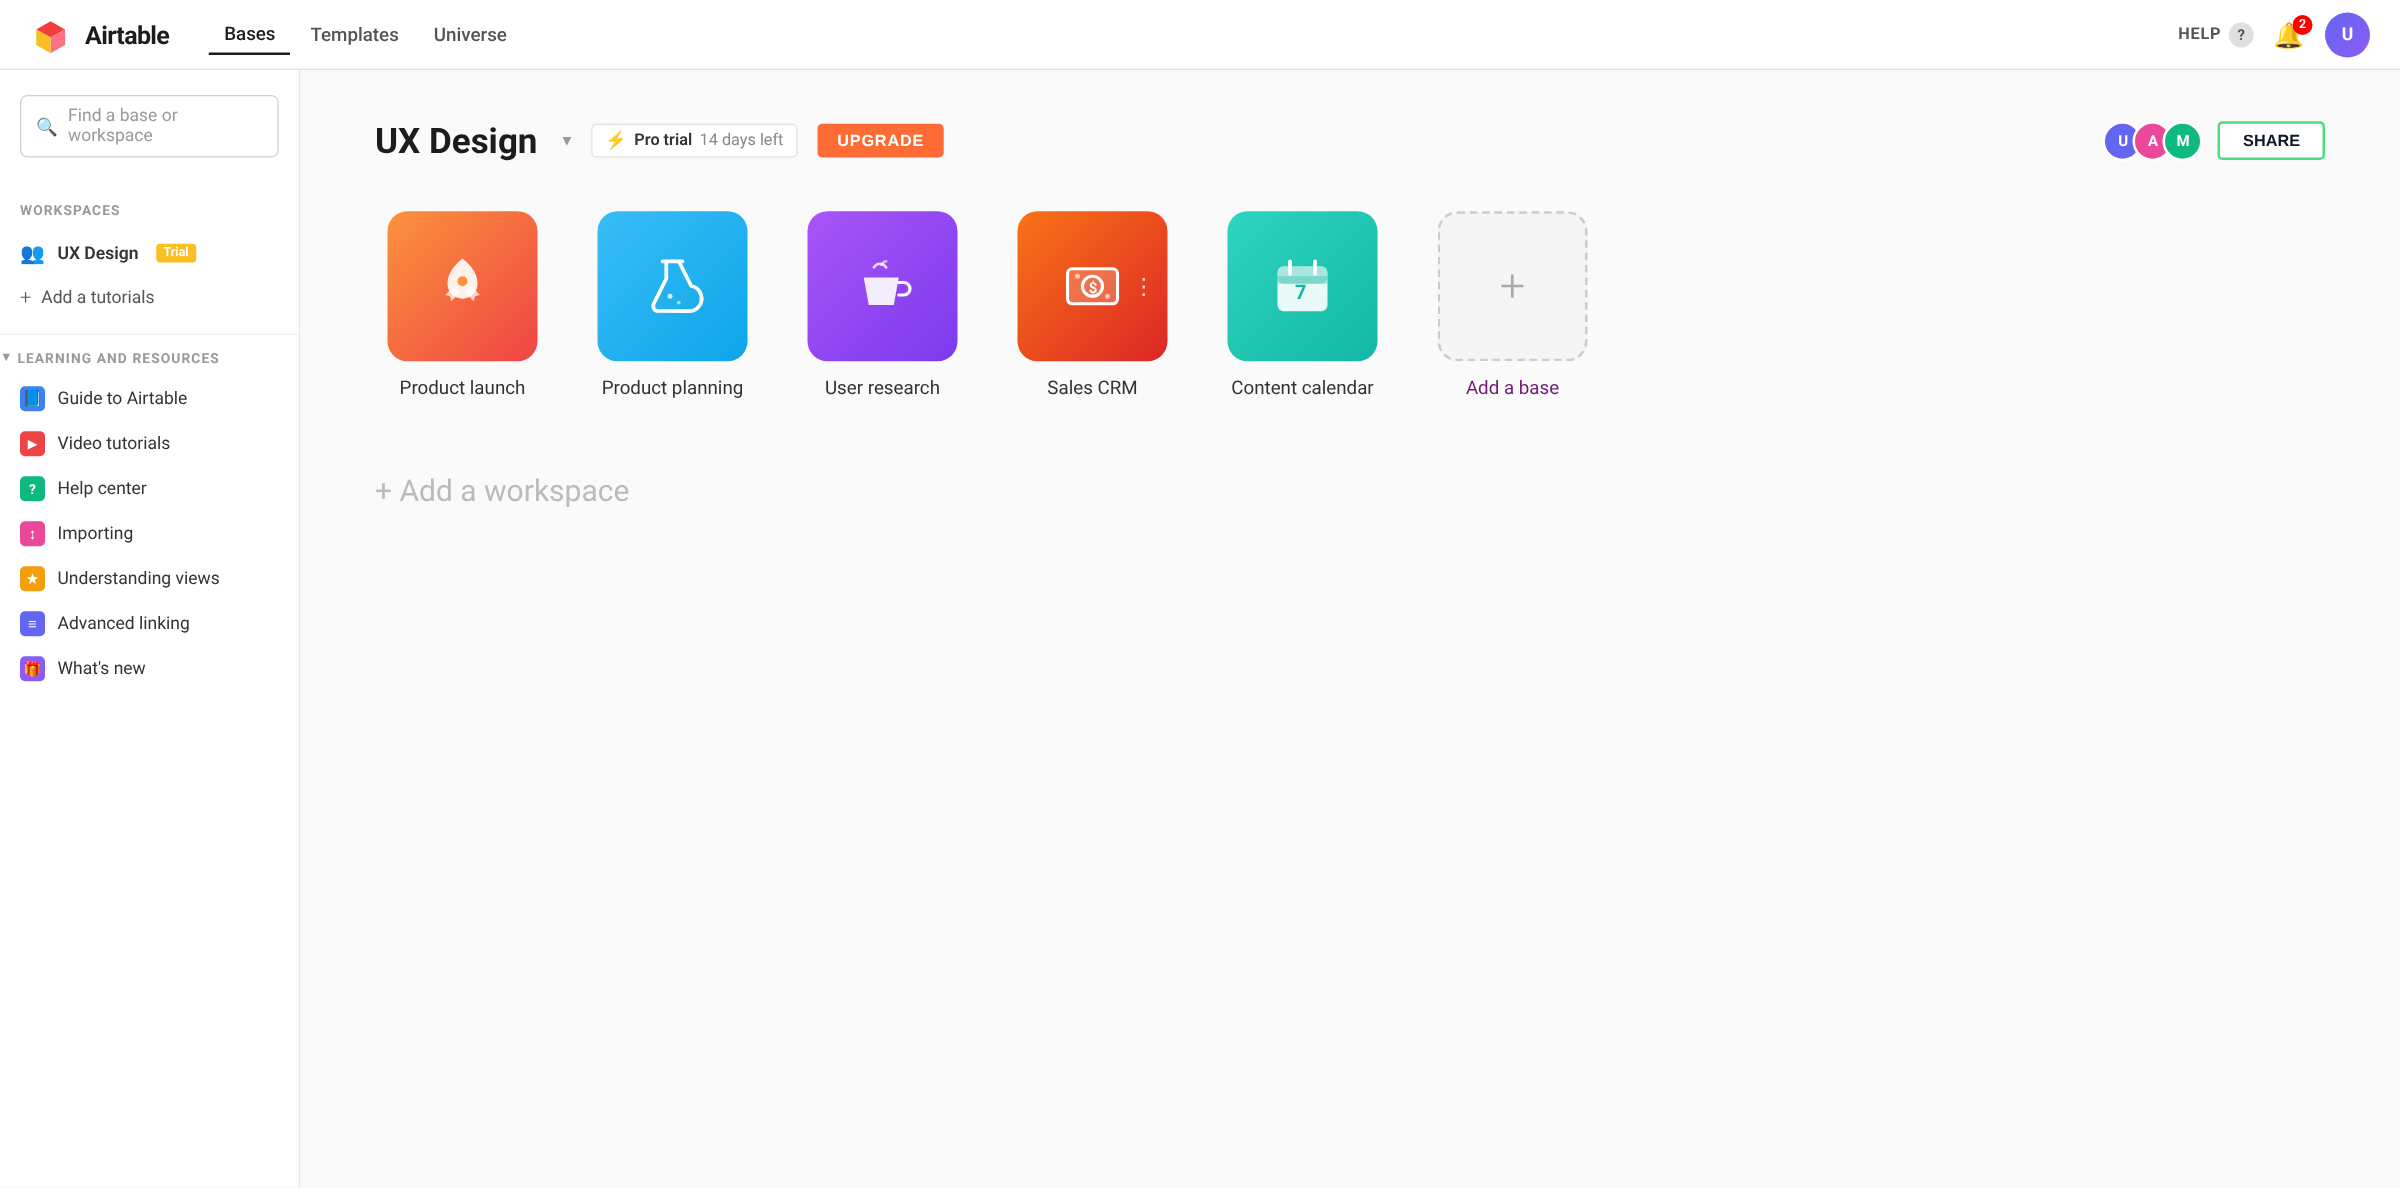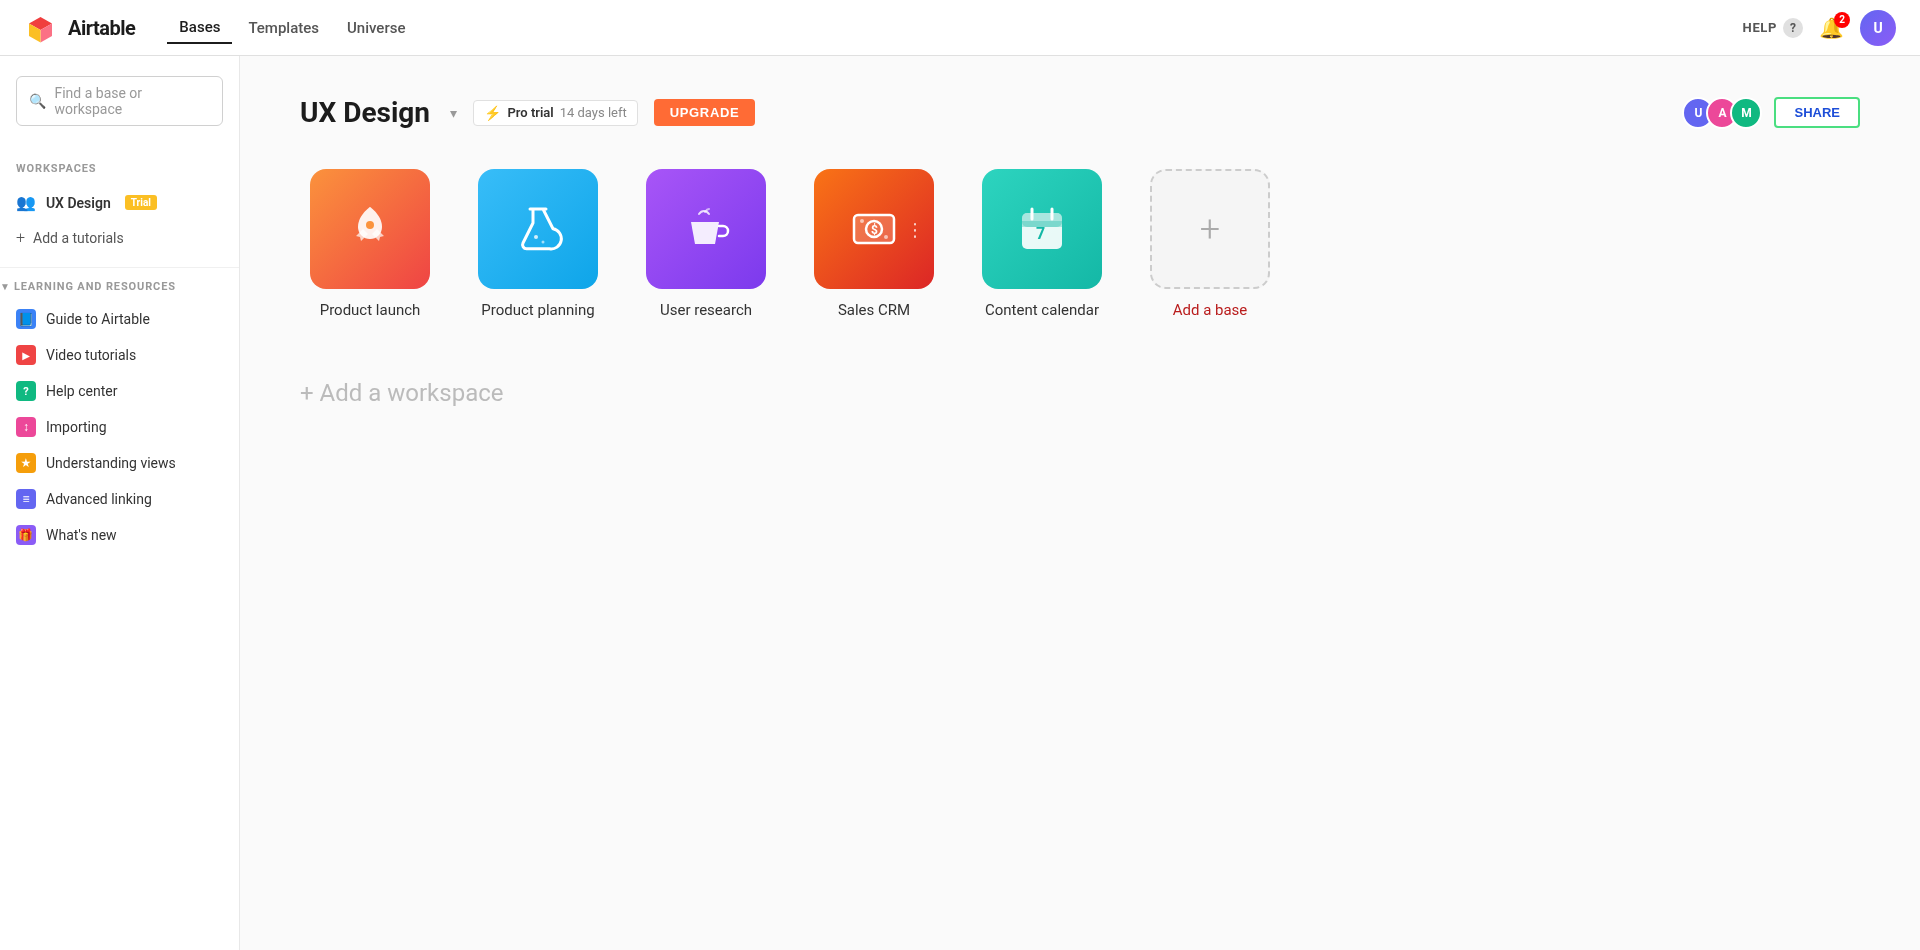--- a/index.html
+++ b/index.html
@@ -123,21 +123,21 @@
       width: 32px; height: 32px; border-radius: 50%;
       border: 2px solid #fff;
       margin-left: -8px; display: flex; align-items: center; justify-content: center;
       font-size: 12px; font-weight: 700; color: white;
     }
     .av1 { background: #6366f1; margin-left: 0; }
     .av2 { background: #ec4899; }
     .av3 { background: #10b981; }
     .share-btn {
       background: #fff; border: 2px solid #4ade80;
-      color: #1d4ed8; font-size: 13px; font-weight: 700;
+      color: #0f172a; font-size: 13px; font-weight: 700;
       padding: 6px 18px; border-radius: 4px; cursor: pointer;
     }
     .bases-grid {
       display: flex; flex-wrap: wrap; gap: 28px;
     }
     .base-card {
       display: flex; flex-direction: column; align-items: center;
       cursor: pointer; width: 140px;
     }
     .base-icon {
@@ -160,21 +160,21 @@
       display: flex; flex-direction: column; align-items: center;
       cursor: pointer; width: 140px;
     }
     .add-base-icon {
       width: 120px; height: 120px; border-radius: 16px;
       border: 2px dashed #ccc; background: #f5f5f5;
       display: flex; align-items: center; justify-content: center;
       margin-bottom: 12px;
     }
     .add-base-plus { font-size: 36px; color: #aaa; font-weight: 300; }
-    .add-base-label { font-size: 15px; color: #b91c1c; }
+    .add-base-label { font-size: 15px; color: #701a75; }
 
     
     .base-icon-dots {
       position: absolute; right: 8px; top: 50%; transform: translateY(-50%);
       color: rgba(255,255,255,0.8); font-size: 18px; letter-spacing: 2px;
     }
 
     
     .add-workspace-bottom {
       margin-top: 60px;

